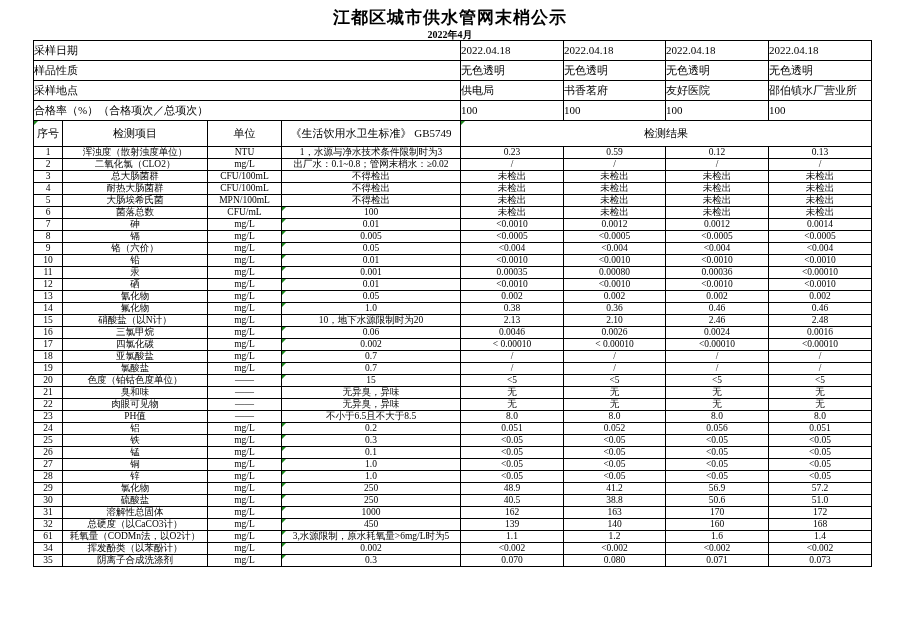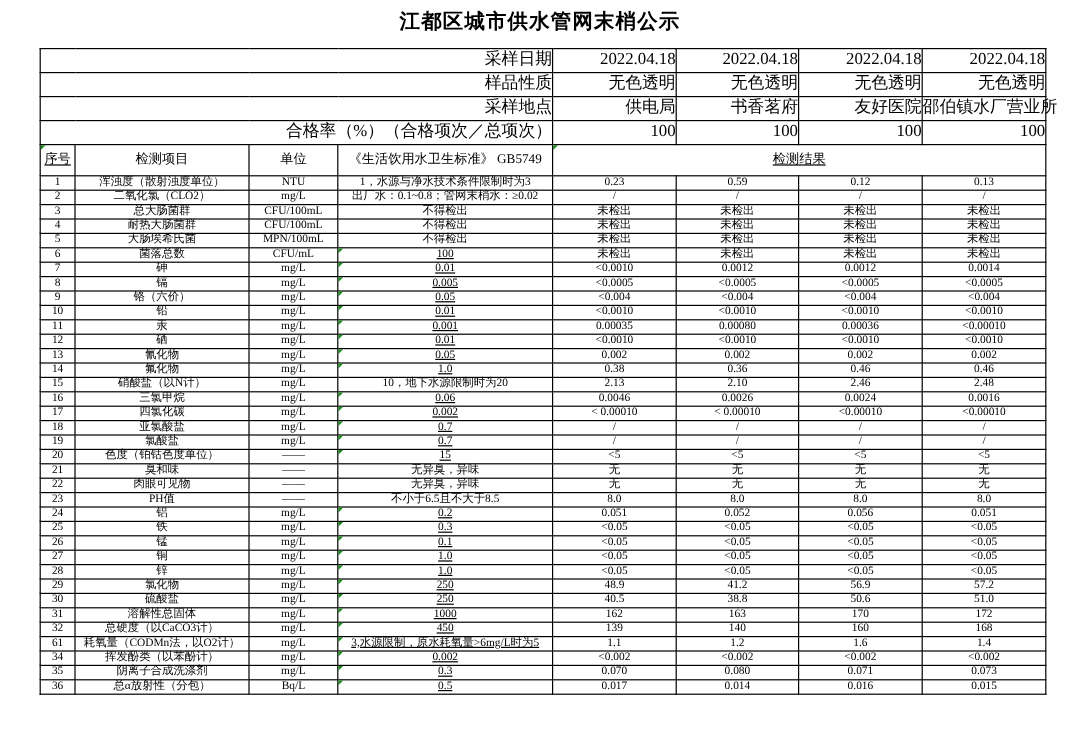--- a/index.html
+++ b/index.html
@@ -2,36 +2,37 @@
 <html><head>
 <meta charset="utf-8">
 <style>
   html,body{margin:0;padding:0;background:#fff;}
   body{width:900px;height:626px;font-family:"Liberation Serif","DejaVu Serif",serif;color:#000;}
   .page{position:relative;width:900px;height:626px;background:#fff;overflow:hidden;}
   .title{position:absolute;top:6px;left:0;width:100%;text-align:center;font-size:17px;font-weight:bold;letter-spacing:1px;}
   .subtitle{position:absolute;top:28px;left:0;width:100%;text-align:center;font-size:10px;font-weight:bold;}
   table.report{position:absolute;left:33px;top:40px;width:838px;border-collapse:collapse;table-layout:fixed;}
   table.report td{border:1px solid #000;padding:0;white-space:nowrap;overflow:visible;line-height:1.05;vertical-align:middle;}
-  tr.info td{height:19px;font-size:14px;text-align:right;}
+  tr.info td{height:19px;font-size:11px;text-align:left;}
   tr.colhead td{height:25px;font-size:11px;text-align:center;}
   tr.r td{height:11px;font-size:9.5px;text-align:center;}
   td.item{text-align:left;padding-left:3px;}
-  td.mark{position:relative;text-decoration:underline;}
+  td.mark{position:relative;}
   td.mark::before{content:"";position:absolute;left:0;top:0;width:0;height:0;
     border-top:4px solid #1f8a1f;border-right:4px solid transparent;}
   tr.boxed td{border-top:1.5px solid #000;border-bottom:1.5px solid #000;}
   tr.boxed td:first-child{border-left:1.5px solid #000;}
   tr.boxed td:last-child{border-right:1.5px solid #000;}
 </style>
 </head>
 <body>
 
 <div class="page">
   <div class="title">江都区城市供水管网末梢公示</div>
+  <div class="subtitle">2022年4月</div>
 
   <table class="report">
     <colgroup>
       <col style="width:29px">
         <col style="width:145px">
         <col style="width:74px">
         <col style="width:179px">
       <col style="width:103px">
         <col style="width:102px">
         <col style="width:103px">
@@ -452,26 +453,16 @@
           <td>35</td>
           <td class="item">阴离子合成洗涤剂</td>
           <td>mg/L</td>
           <td class="mark">0.3</td>
           <td>0.070</td>
           <td>0.080</td>
           <td>0.071</td>
           <td>0.073</td>
         </tr>
 
-        <tr class="r">
-          <td>36</td>
-          <td class="item">总α放射性（分包）</td>
-          <td>Bq/L</td>
-          <td class="mark">0.5</td>
-          <td>0.017</td>
-          <td>0.014</td>
-          <td>0.016</td>
-          <td>0.015</td>
-        </tr>
 
       </tbody>
   </table>
 </div>
 
 </body></html>

